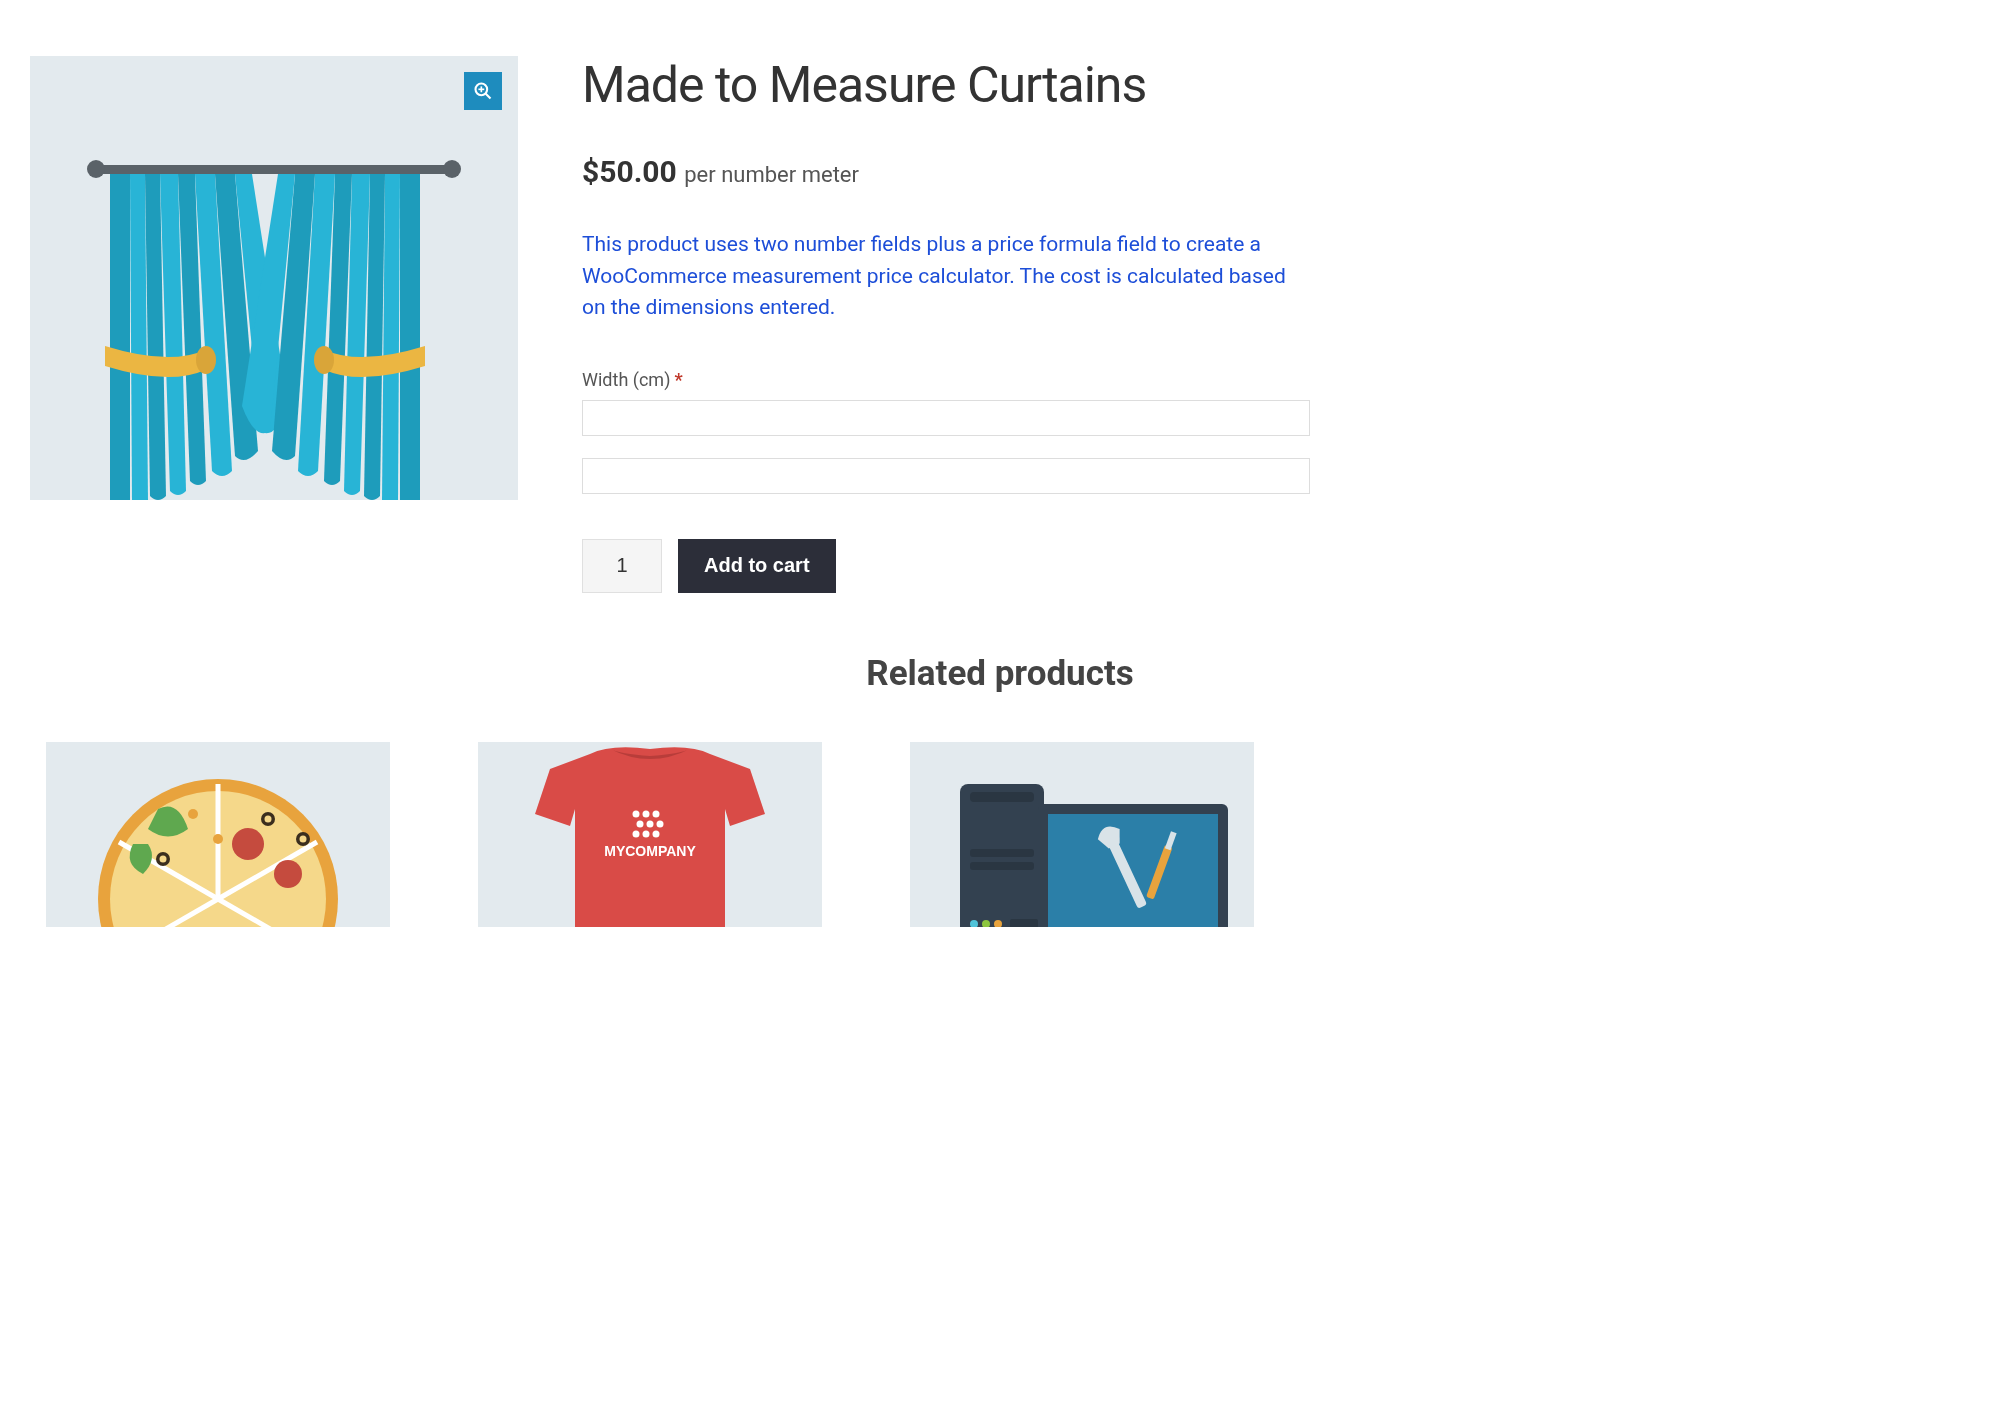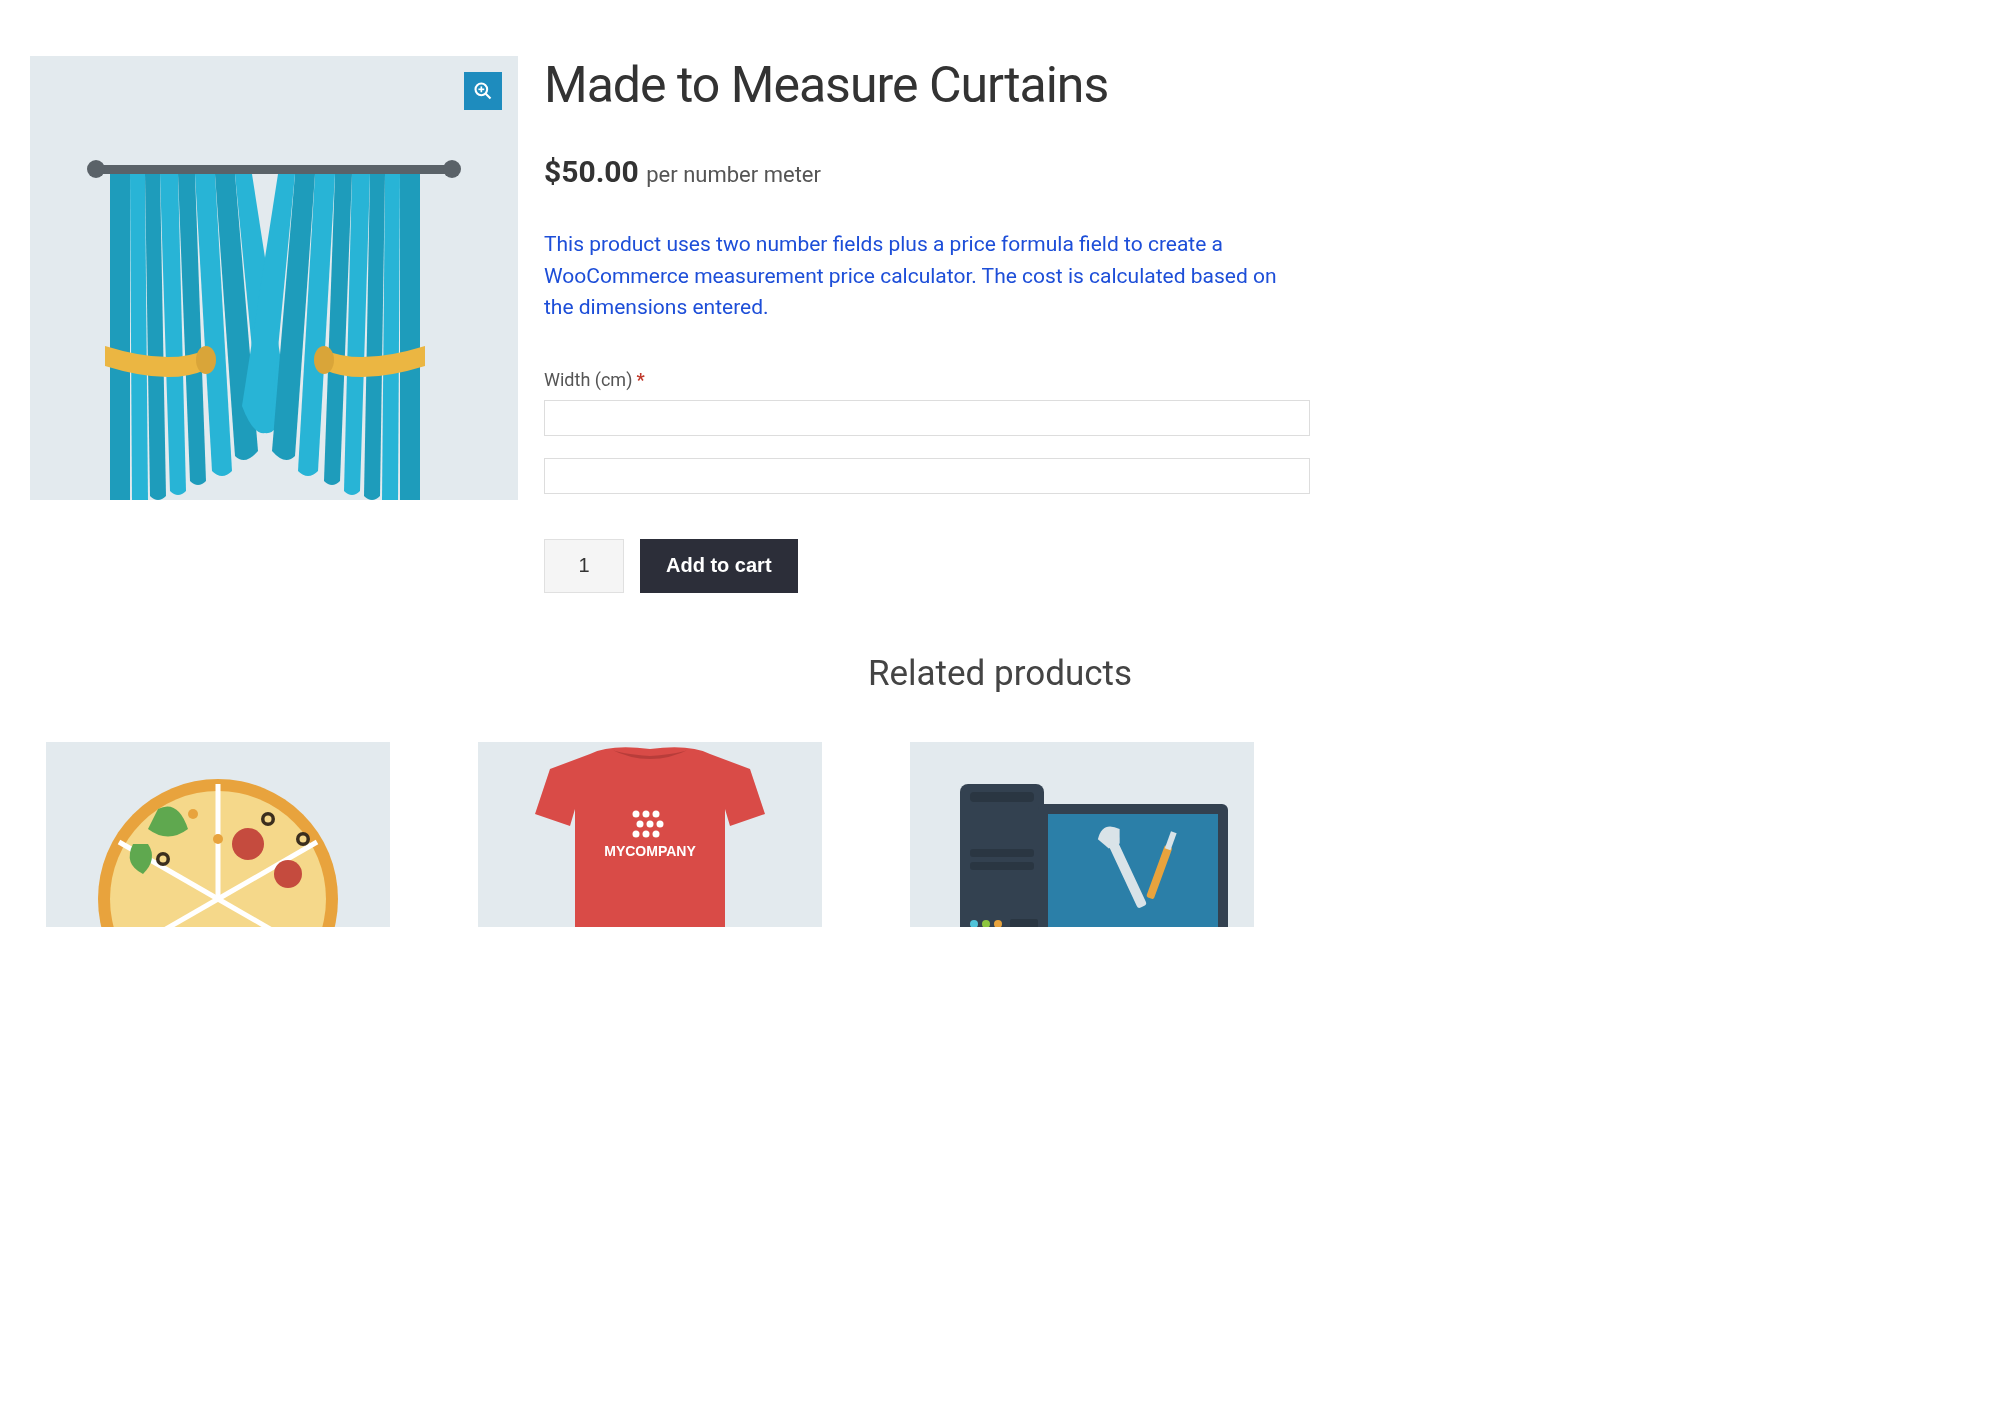--- a/index.html
+++ b/index.html
@@ -8,21 +8,21 @@
       box-sizing: border-box;
     }
     body {
       font-family: -apple-system, BlinkMacSystemFont, "Segoe UI", Roboto, "Helvetica Neue", Arial, sans-serif;
       background: #ffffff;
       padding: 56px 30px 0 30px;
       color: #333;
     }
     .product-container {
       display: flex;
-      gap: 26px;
+      gap: 64px;
       max-width: 1280px;
     }
     .product-image-wrapper {
       flex: 0 0 488px;
       height: 444px;
       background: #e3eaee;
       position: relative;
       display: flex;
       align-items: center;
       justify-content: center;
@@ -115,21 +115,21 @@
       border: none;
       font-size: 20px;
       font-weight: 700;
       cursor: pointer;
     }
     .related-section {
       margin-top: 60px;
     }
     .related-title {
       font-size: 35px;
-      font-weight: 400;
+      font-weight: 700;
       color: #444;
       text-align: center;
       margin-bottom: 48px;
     }
     .related-grid {
       display: flex;
       gap: 88px;
       justify-content: flex-start;
       padding: 0 16px;
     }

